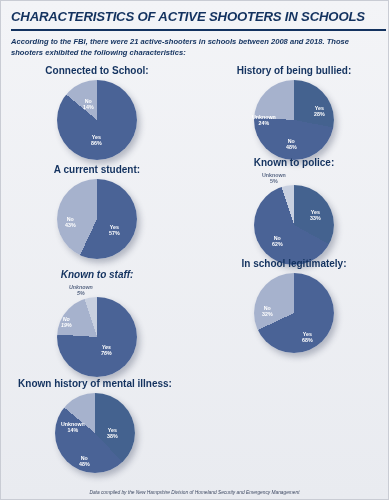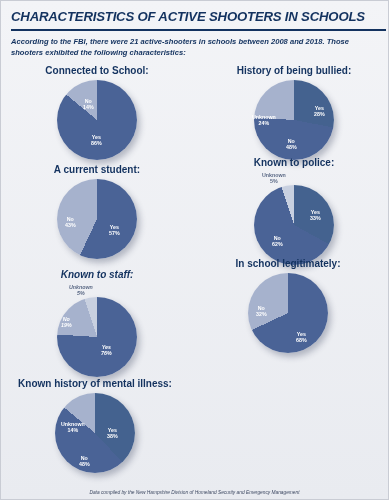--- a/index.html
+++ b/index.html
@@ -183,21 +183,21 @@
           <span>No</span>
           <span class="pct">19%</span>
         </div>
         <div class="lbl on-dark" style="left:92px;top:60px;">
           <span>Yes</span>
           <span class="pct">76%</span>
         </div>
       </div>
     </div>
 
-    <div class="chart" style="left:199px;top:193px;">
+    <div class="chart" style="left:205px;top:193px;">
       <div class="chart-title">In school legitimately:</div>
       <div class="pie-wrap">
         <div class="pie" style="background:conic-gradient(from 0deg,#4a6396 0 68%, #a6b2cd 68% 100%);"></div>
         <div class="lbl on-dark" style="left:56px;top:32px;">
           <span>No</span>
           <span class="pct">32%</span>
         </div>
         <div class="lbl on-dark" style="left:96px;top:58px;">
           <span>Yes</span>
           <span class="pct">68%</span>

